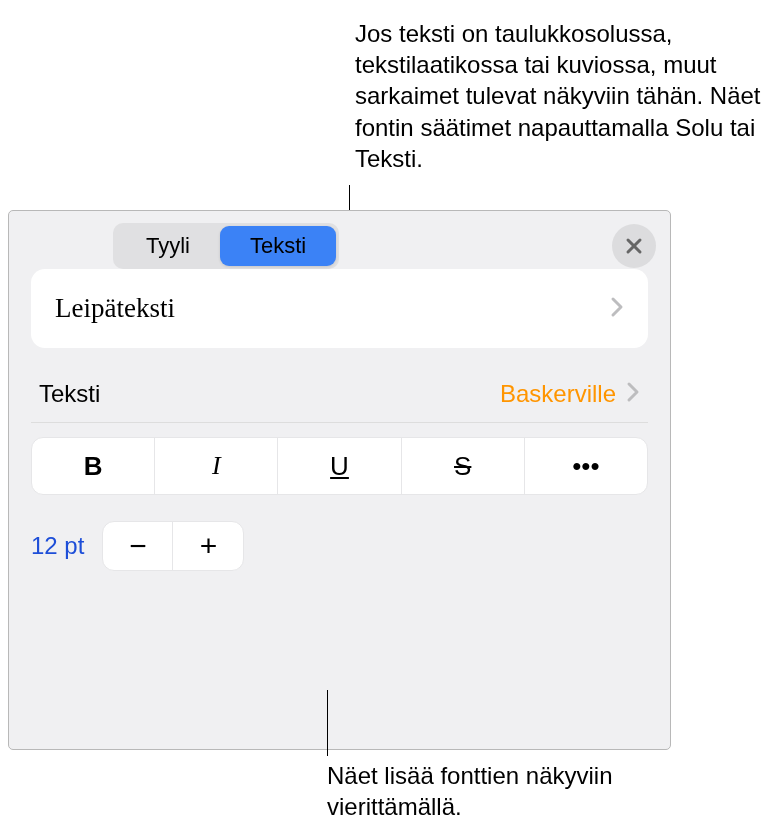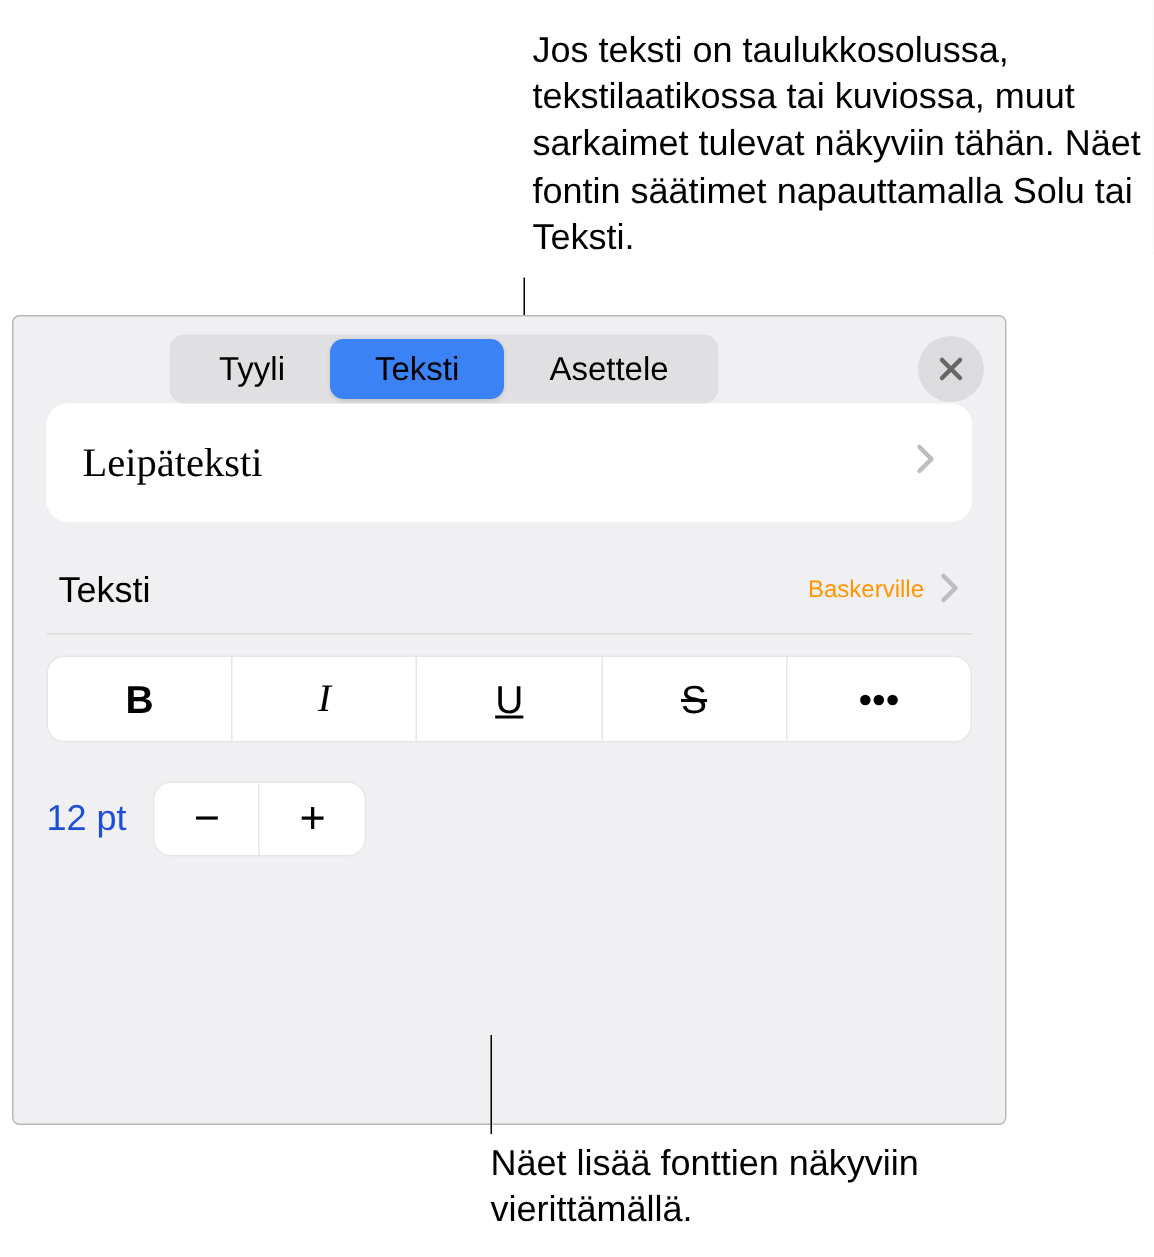--- a/index.html
+++ b/index.html
@@ -113,21 +113,21 @@
       padding: 10px 8px 14px 8px;
       border-bottom: 1px solid #ddd;
       cursor: pointer;
     }
     .font-row .label {
       font-size: 24px;
       color: #000;
       flex: 1;
     }
     .font-row .value {
-      font-size: 16px;
+      font-size: 24px;
       color: #ff9500;
       margin-right: 10px;
     }
     .style-buttons {
       display: flex;
       margin: 14px 22px 0 22px;
       gap: 0;
       background: #fff;
       border-radius: 12px;
       overflow: hidden;
@@ -210,21 +210,20 @@
 
 <div class="callout-top">Jos teksti on taulukkosolussa, tekstilaatikossa tai kuviossa, muut sarkaimet tulevat näkyviin tähän. Näet fontin säätimet napauttamalla Solu tai Teksti.</div>
 <div class="callout-line-top"></div>
 
 <div class="panel">
 
   <div class="tabs-row">
     <div class="segmented">
       <div class="seg">Tyyli</div>
       <div class="seg active">Teksti</div>
-      <div class="seg">Asettele</div>
     </div>
     <div class="close-btn">
       <svg width="18" height="18" viewBox="0 0 18 18" fill="none" stroke-width="3" stroke-linecap="round">
         <line x1="3" y1="3" x2="15" y2="15"></line>
         <line x1="15" y1="3" x2="3" y2="15"></line>
       </svg>
     </div>
   </div>
 
 

